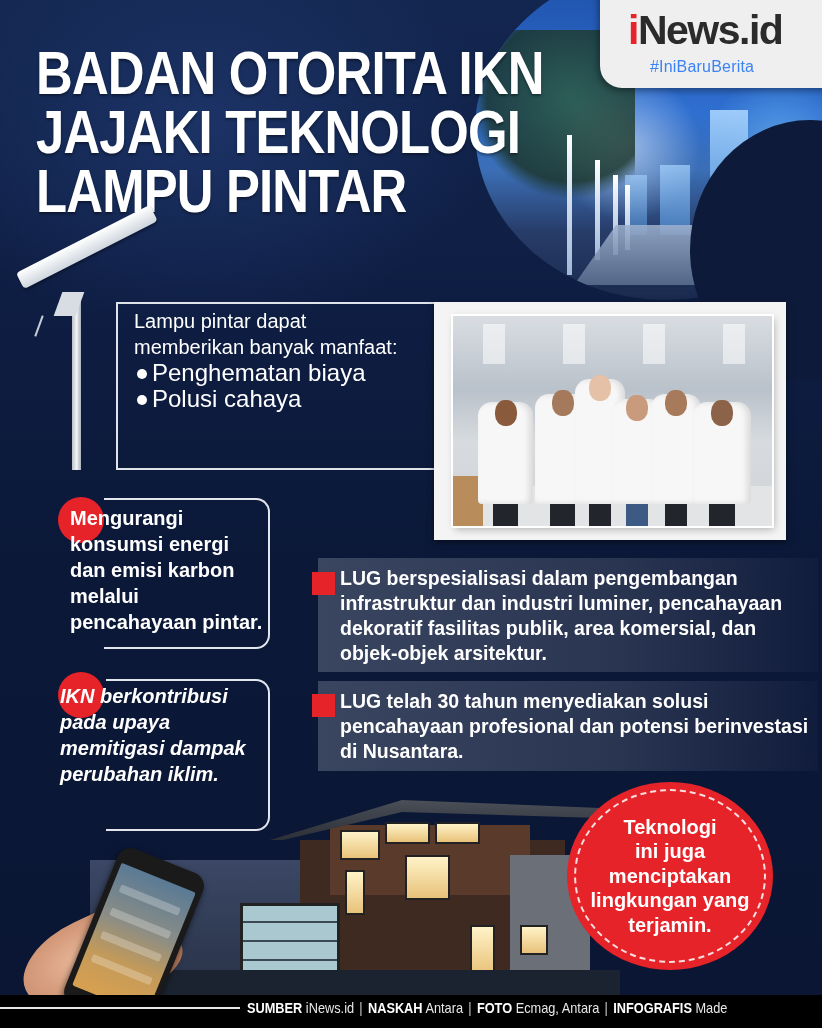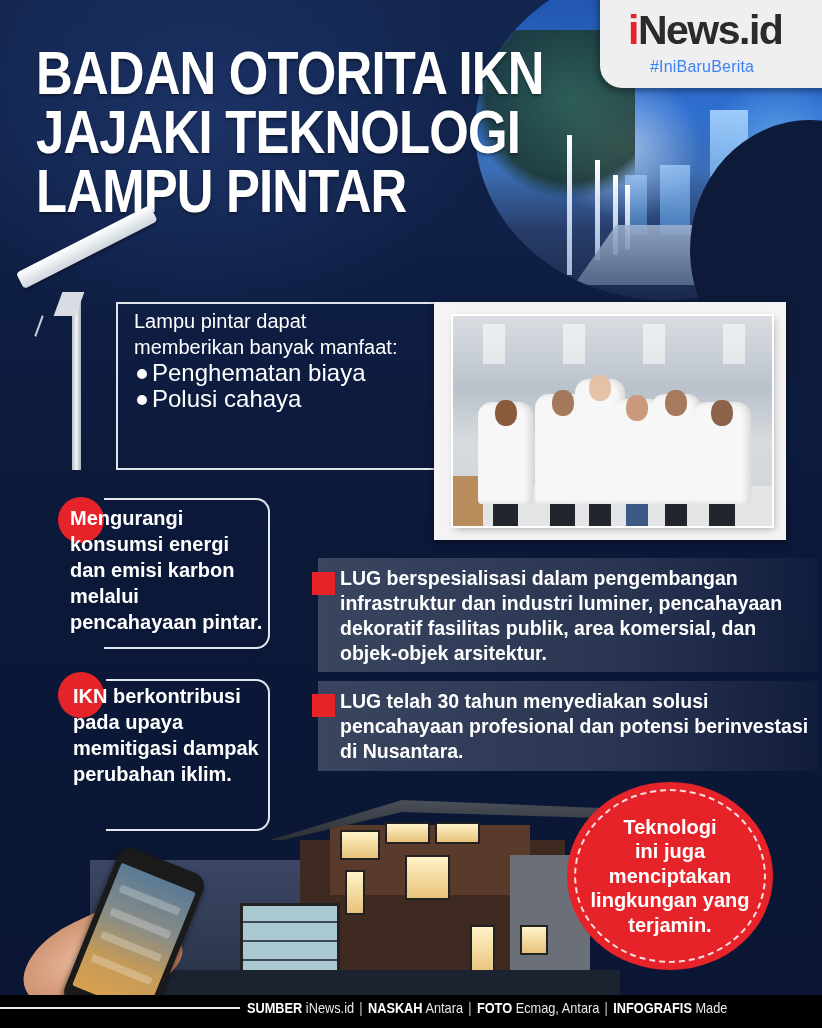--- a/index.html
+++ b/index.html
@@ -110,21 +110,21 @@
     
     .pill-box {
       position: absolute; border: 2px solid #e3e6ec; border-radius: 0 14px 14px 0; border-left: none;
     }
     .pill-box.b1 { left: 104px; top: 498px; width: 166px; height: 151px; }
     .pill-box.b2 { left: 106px; top: 679px; width: 164px; height: 152px; }
     .pill-text {
       position: absolute; font-size: 20px; line-height: 26px; font-weight: 700; color: #fff;
     }
     .pill-text.t1 { left: 70px; top: 505px; width: 195px; }
-    .pill-text.t2 { left: 73px; top: 683px; width: 200px; }
+    .pill-text.t2 { left: 60px; top: 683px; width: 200px; font-style: italic; }
     .red-dot {
       position: absolute; width: 46px; height: 46px; border-radius: 50%; background: #e52329;
     }
     .red-dot.d1 { left: 58px; top: 497px; }
     .red-dot.d2 { left: 58px; top: 672px; }
     .pill-text span { position: relative; z-index: 2; }
 
     
     .lug-panel {
       position: absolute; left: 318px; width: 500px;

